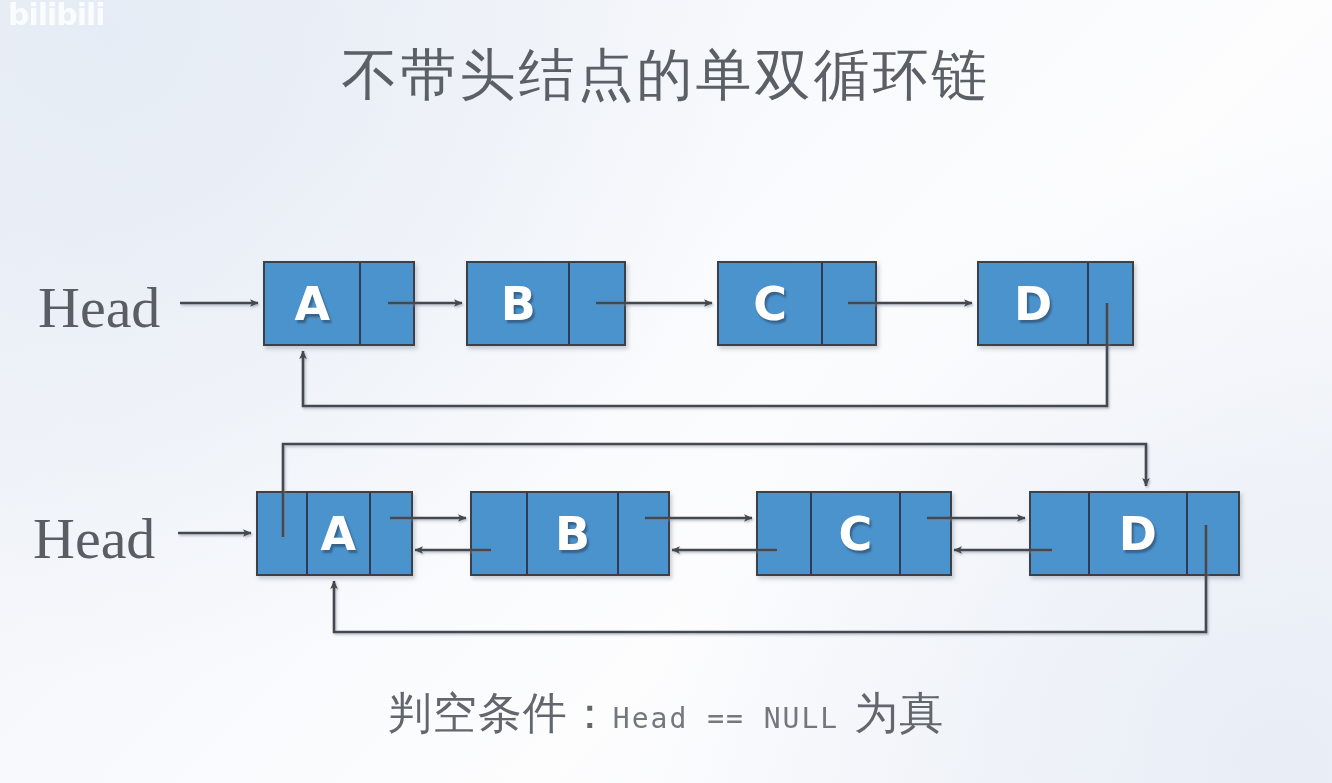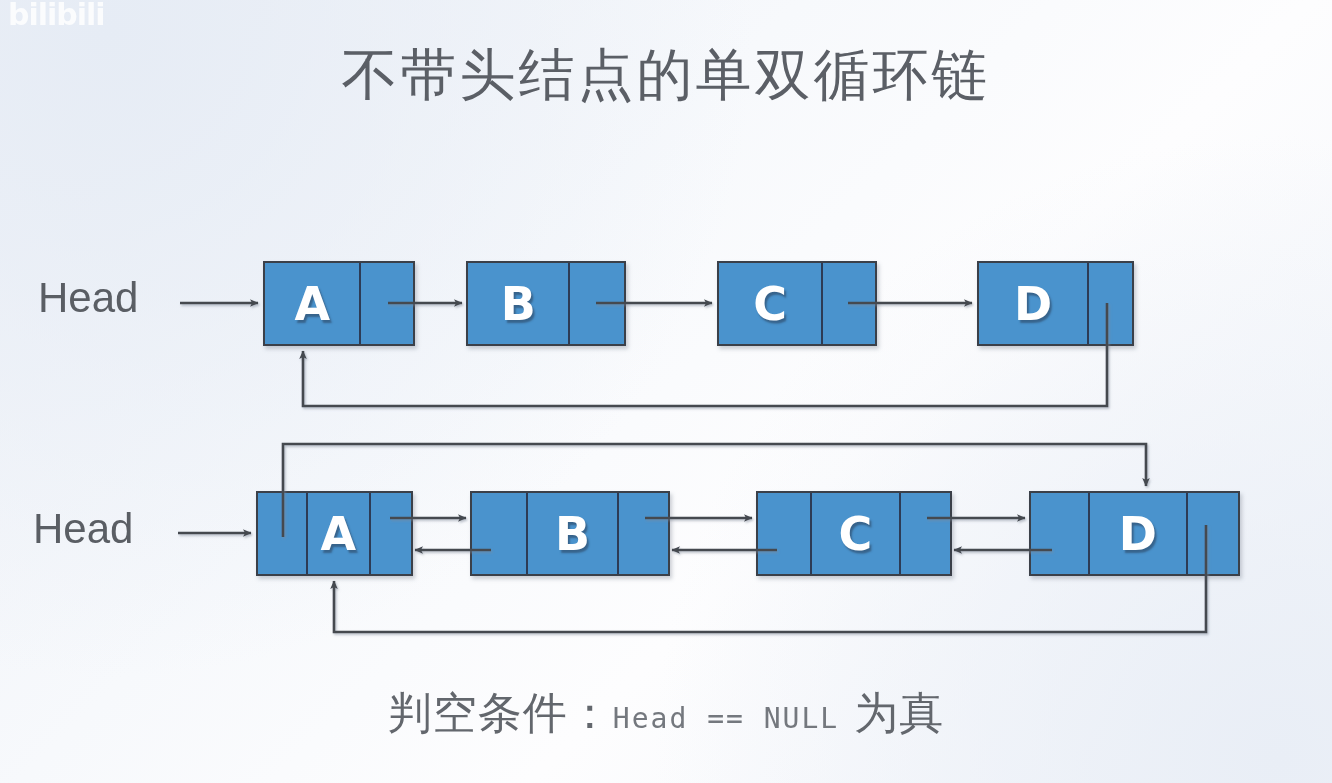--- a/index.html
+++ b/index.html
@@ -46,24 +46,24 @@
     font-size: 56px;
     line-height: 1.1;
     color: #5b5f66;
     letter-spacing: 3px;
     font-weight: 400;
     font-family: "DejaVu Sans", "Liberation Sans", sans-serif;
   }
   
   .head-label {
     position: absolute;
-    font-size: 42px;
+    font-size: 58px;
     color: #5a5e64;
     letter-spacing: 0px;
-    font-family: Liberation Sans, sans-serif;
+    font-family: Liberation Serif, serif;
     white-space: nowrap;
   }
   #head-label-1 { left: 38px; top: 274px; }
   #head-label-2 { left: 33px; top: 505px; }
   
   .node {
     position: absolute;
     display: flex;
     border: 2px solid #3b4049;
     box-sizing: border-box;

